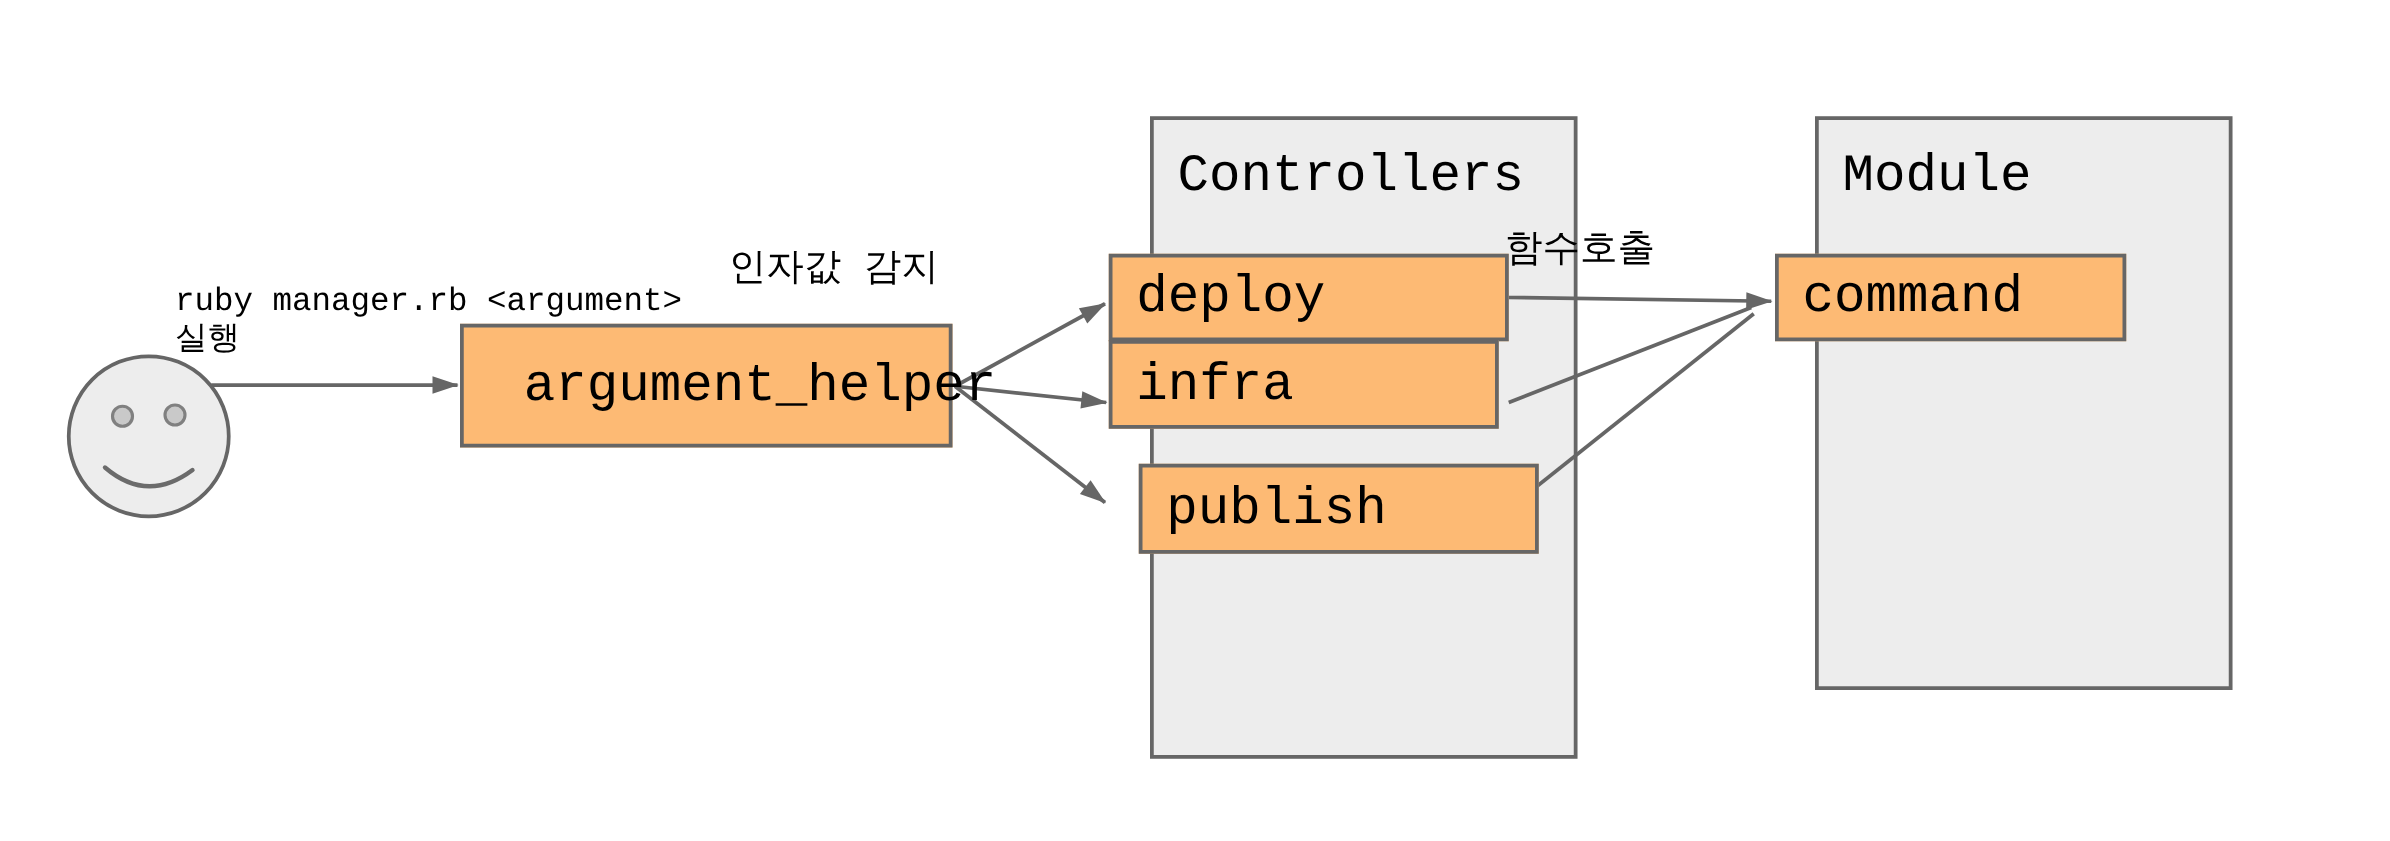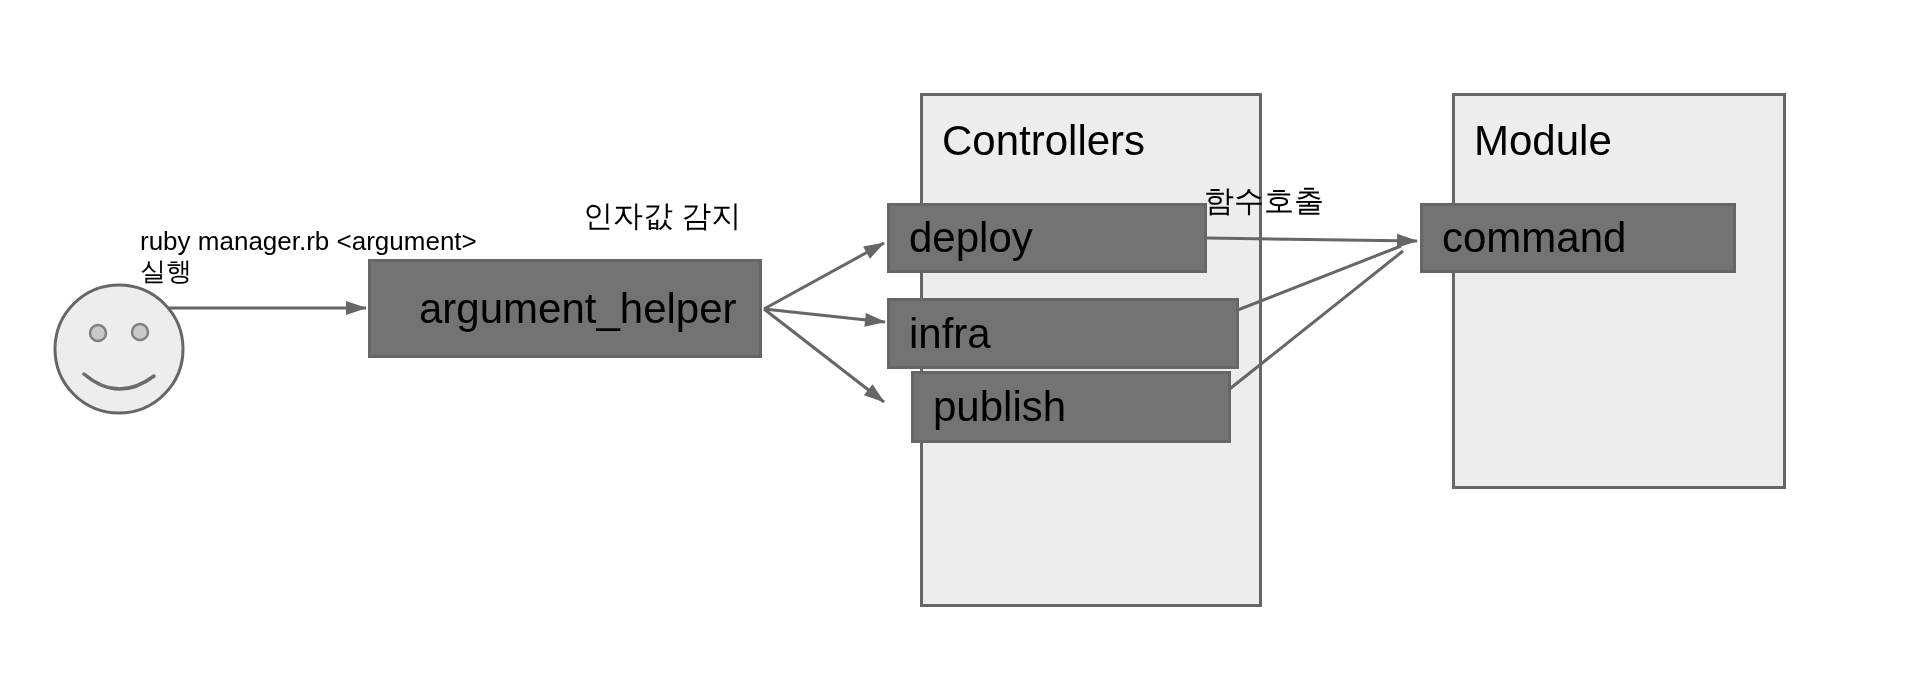--- a/index.html
+++ b/index.html
@@ -1,21 +1,21 @@
 <!DOCTYPE html>
 <html><head>
 <meta charset="utf-8">
 <style>
   html, body { margin: 0; padding: 0; background: #ffffff; }
   .canvas {
     position: relative;
     width: 1912px;
     height: 673px;
     background: #ffffff;
-    font-family: Liberation Sans, sans-serif;
+    font-family: Liberation Mono, monospace;
     overflow: hidden;
     border-radius: 11px;
   }
   .container {
     position: absolute;
     background: #ededed;
     border: 3px solid #666666;
     box-sizing: border-box;
     z-index: 1;
   }
@@ -25,46 +25,46 @@
     padding: 21px 0 0 19px;
     white-space: nowrap;
   }
   .edge-layer {
     position: absolute;
     left: 0; top: 0;
     z-index: 2;
   }
   .node {
     position: absolute;
-    background: #737373;
+    background: #fdba74;
     border: 3px solid #666666;
     box-sizing: border-box;
     display: flex;
     align-items: center;
     padding-left: 19px;
     font-size: 42px;
     color: #000000;
     white-space: nowrap;
     z-index: 3;
   }
   .edge-label {
     position: absolute;
     color: #000000;
     white-space: nowrap;
     z-index: 4;
   }
   .edge-label.small { font-size: 26px; line-height: 30px; }
   .edge-label.korean { font-size: 30px; line-height: 34px; }
   #node-argument-helper { left: 368px; top: 259px; width: 394px; height: 99px; padding-left: 48px; }
   #node-deploy  { left: 887px;  top: 203px; width: 320px; height: 70px; }
-  #node-infra   { left: 887px;  top: 298px; width: 352px; height: 71px; }
+  #node-infra   { left: 887px;  top: 272px; width: 312px; height: 71px; }
   #node-publish { left: 887px;  top: 371px; width: 320px; height: 72px; margin-left: 24px; }
-  #node-command { left: 1420px; top: 203px; width: 316px; height: 70px; text-align: right; }
+  #node-command { left: 1420px; top: 203px; width: 281px; height: 70px; text-align: right; }
   #container-controllers { left: 920px;  top: 93px; width: 342px; height: 514px; }
-  #container-module      { left: 1452px; top: 93px; width: 334px; height: 396px; }
+  #container-module      { left: 1452px; top: 93px; width: 334px; height: 459px; }
   #label-run    { left: 140px;  top: 226px; }
   #label-detect { left: 583px;  top: 199px; }
   #label-call   { left: 1204px; top: 184px; }
 </style>
 </head>
 <body>
 
 <div class="canvas">
 
   <div class="container" id="container-controllers">

